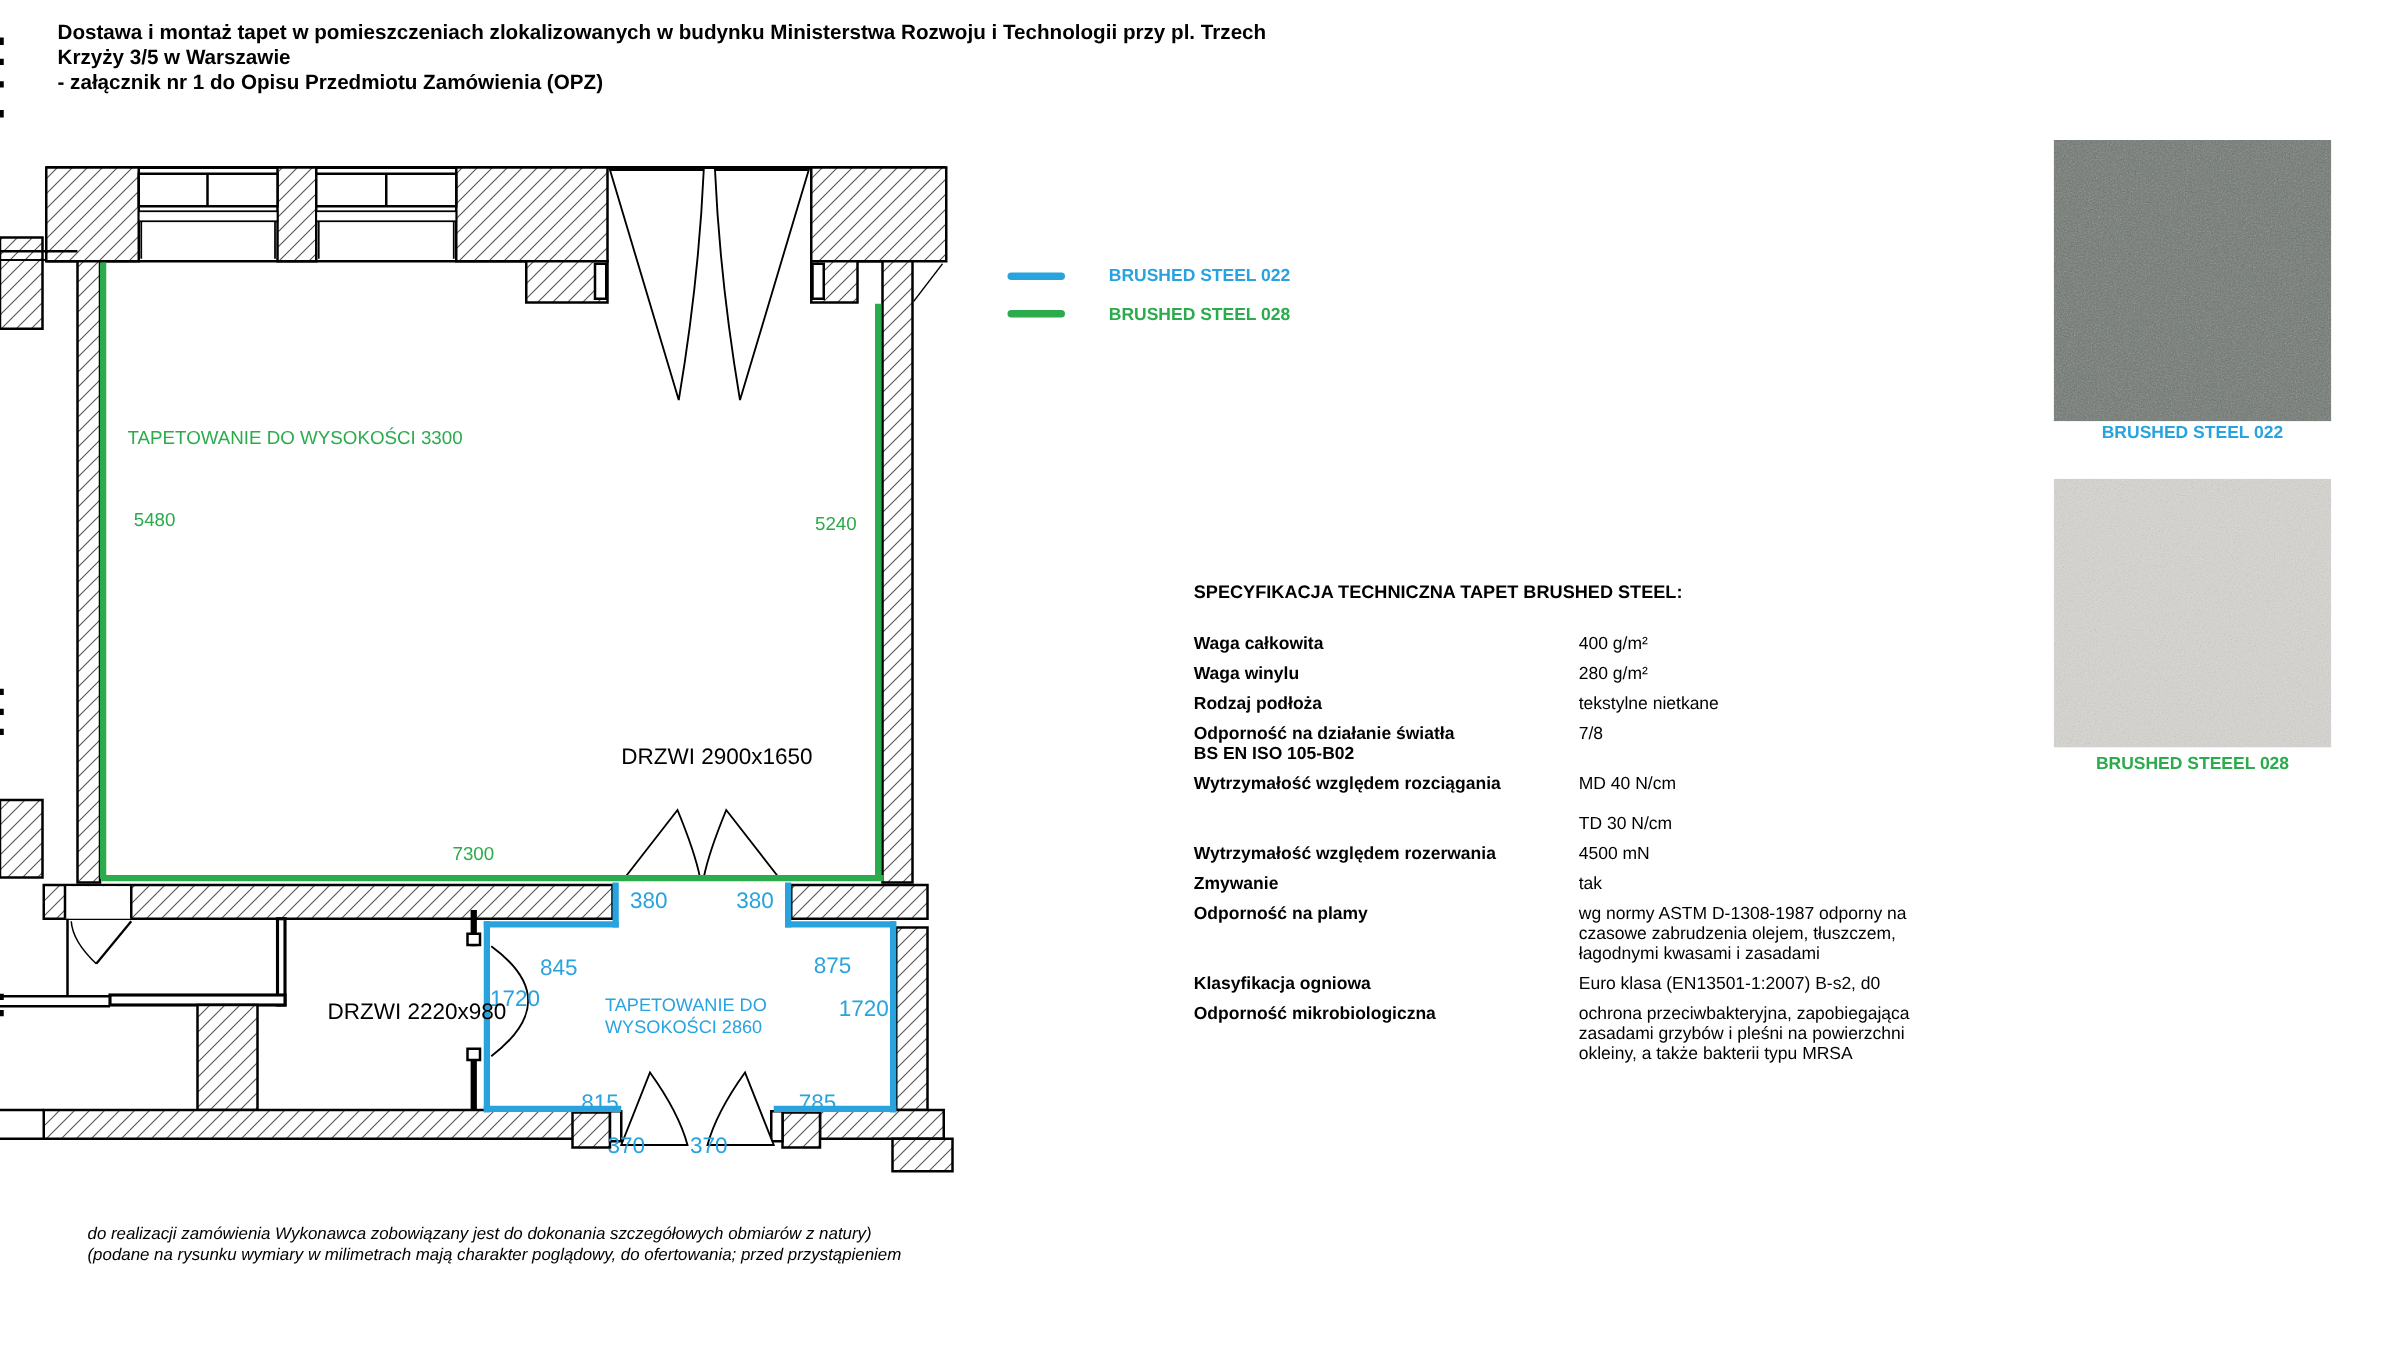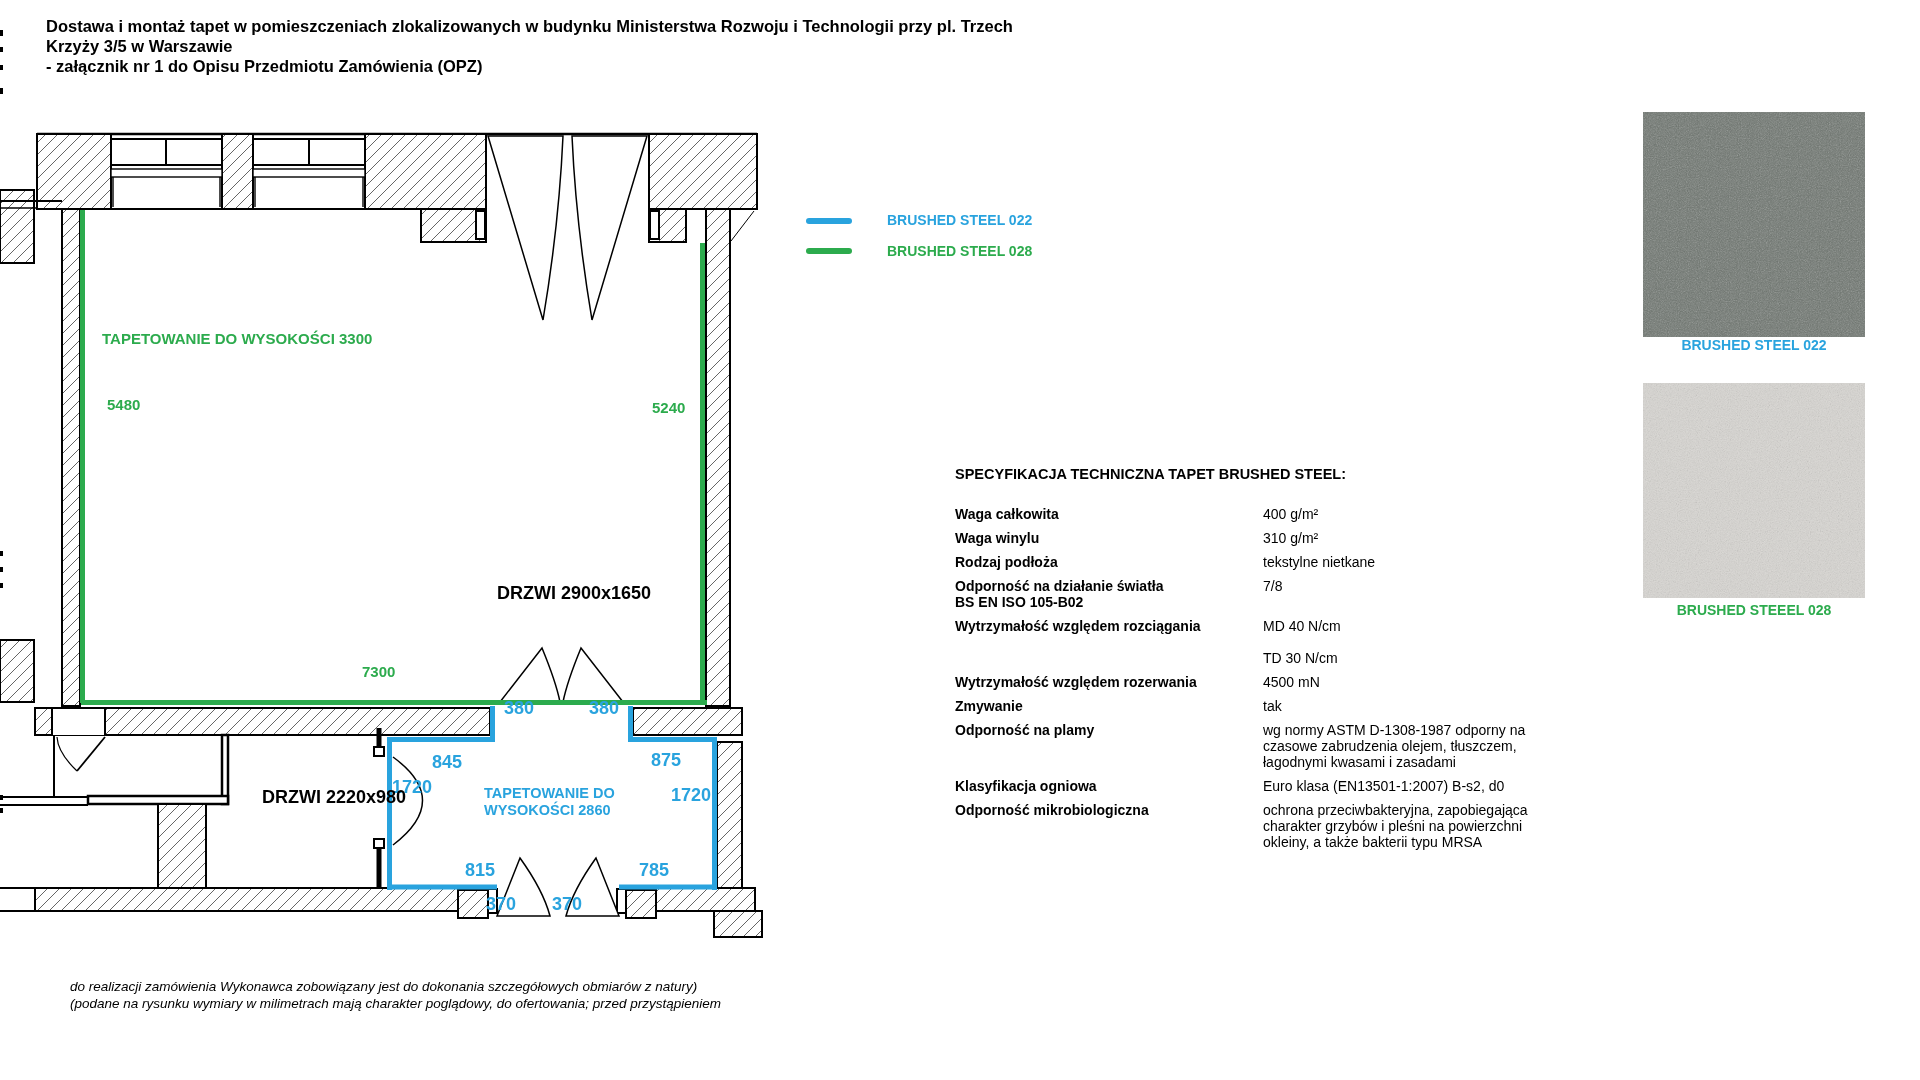--- a/index.html
+++ b/index.html
@@ -3,21 +3,21 @@
 <meta charset="utf-8">
 <style>
   html,body{margin:0;padding:0;background:#fff;}
   #page{position:relative;width:1920px;height:1072px;background:#fff;overflow:hidden;
         font-family:"Liberation Sans",sans-serif;color:#000;}
   
   #title{position:absolute;left:46px;top:16px;font-size:16.5px;font-weight:bold;line-height:20px;width:980px;}
   
   #plan-svg{position:absolute;left:0;top:0;}
   
-  .plabel{position:absolute;font-weight:bold;white-space:nowrap;}
+  .plabel{position:absolute;font-weight:normal;white-space:nowrap;margin-top:12px;}
   .g15{font-size:15px;}
   .b14{font-size:18px;}
   
   .legend-item{position:absolute;height:18px;}
   .legend-line{position:absolute;width:46px;height:6px;border-radius:3px;}
   .legend-text{position:absolute;font-size:14px;font-weight:bold;white-space:nowrap;}
   
   #spec-heading{position:absolute;left:955px;top:466px;font-size:14.5px;font-weight:bold;}
   #spec-rows{position:absolute;left:955px;top:506px;width:640px;}
   .spec-row{display:flex;margin-bottom:8px;}
@@ -217,21 +217,21 @@
         </div>
         <div class="spec-value">
           <div class="spec-line">400 g/m²</div>
         </div>
       </div>
       <div class="spec-row">
         <div class="spec-label">
           <div class="spec-line">Waga winylu</div>
         </div>
         <div class="spec-value">
-          <div class="spec-line">310 g/m²</div>
+          <div class="spec-line">280 g/m²</div>
         </div>
       </div>
       <div class="spec-row">
         <div class="spec-label">
           <div class="spec-line">Rodzaj podłoża</div>
         </div>
         <div class="spec-value">
           <div class="spec-line">tekstylne nietkane</div>
         </div>
       </div>
@@ -287,21 +287,21 @@
         <div class="spec-value">
           <div class="spec-line">Euro klasa (EN13501-1:2007) B-s2, d0</div>
         </div>
       </div>
       <div class="spec-row">
         <div class="spec-label">
           <div class="spec-line">Odporność mikrobiologiczna</div>
         </div>
         <div class="spec-value">
           <div class="spec-line">ochrona przeciwbakteryjna, zapobiegająca</div>
-          <div class="spec-line">charakter grzybów i pleśni na powierzchni</div>
+          <div class="spec-line">zasadami grzybów i pleśni na powierzchni</div>
           <div class="spec-line">okleiny, a także bakterii typu MRSA</div>
         </div>
       </div>
     </div>
 
   <svg class="swatch" style="top:112px;" width="222" height="225">
     <defs>
       <filter id="noise1" x="0" y="0" width="100%" height="100%">
         <feTurbulence type="fractalNoise" baseFrequency="0.9" numOctaves="3" stitchTiles="stitch"></feTurbulence>
         <feColorMatrix type="saturate" values="0"></feColorMatrix>

